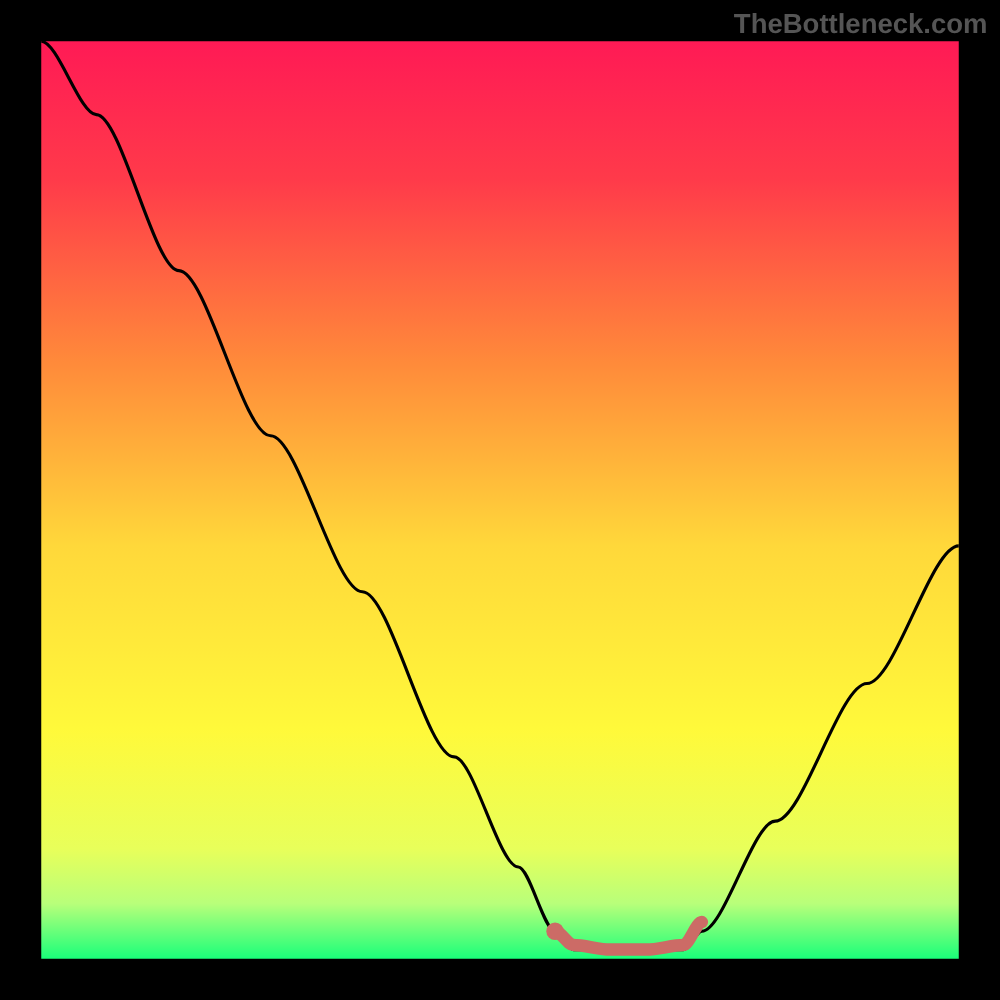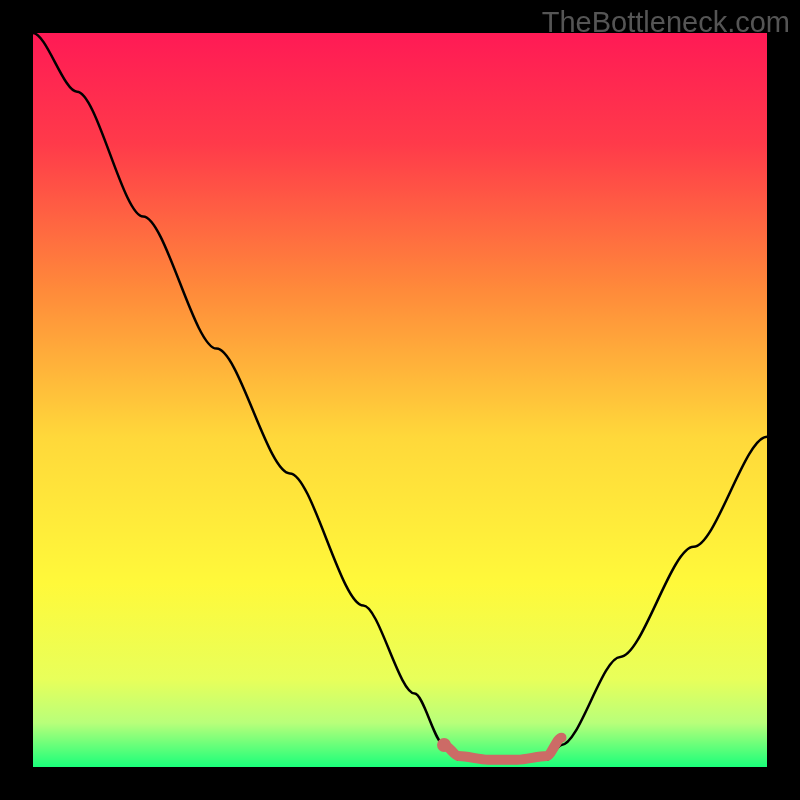--- a/index.html
+++ b/index.html
@@ -16,22 +16,22 @@
     top: 0;
     left: 0;
     width: 800px;
     height: 800px;
   }
   .watermark {
     position: absolute;
     top: 6px;
     right: 10px;
     color: #555;
-    font-size: 29px;
-    font-weight: 400;
+    font-size: 22px;
+    font-weight: 700;
     z-index: 10;
   }
   svg {
     display: block;
   }
 </style>
 </head>
 <body>
 
 <div class="container">

